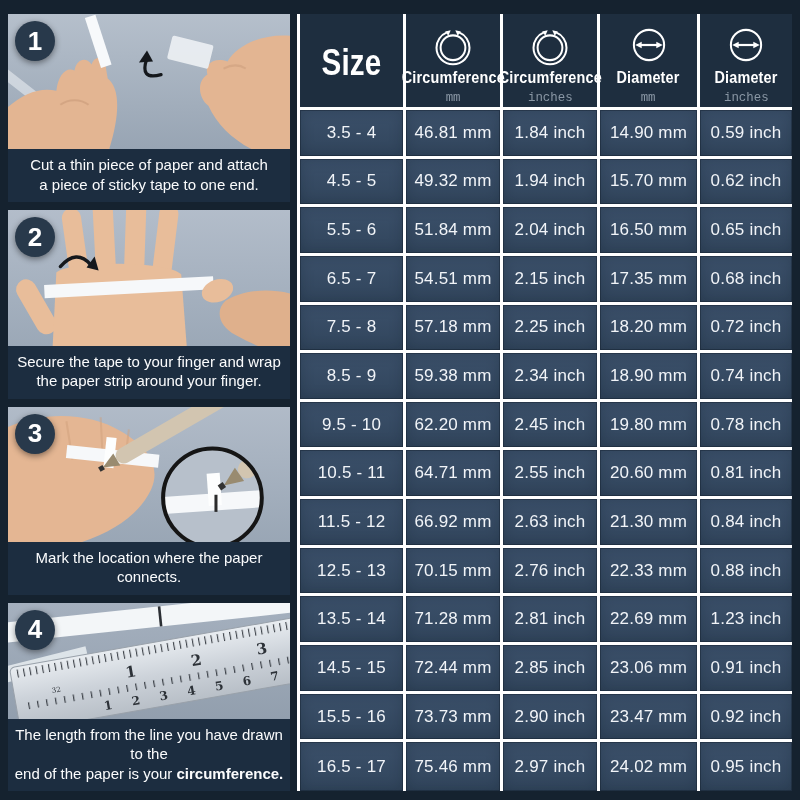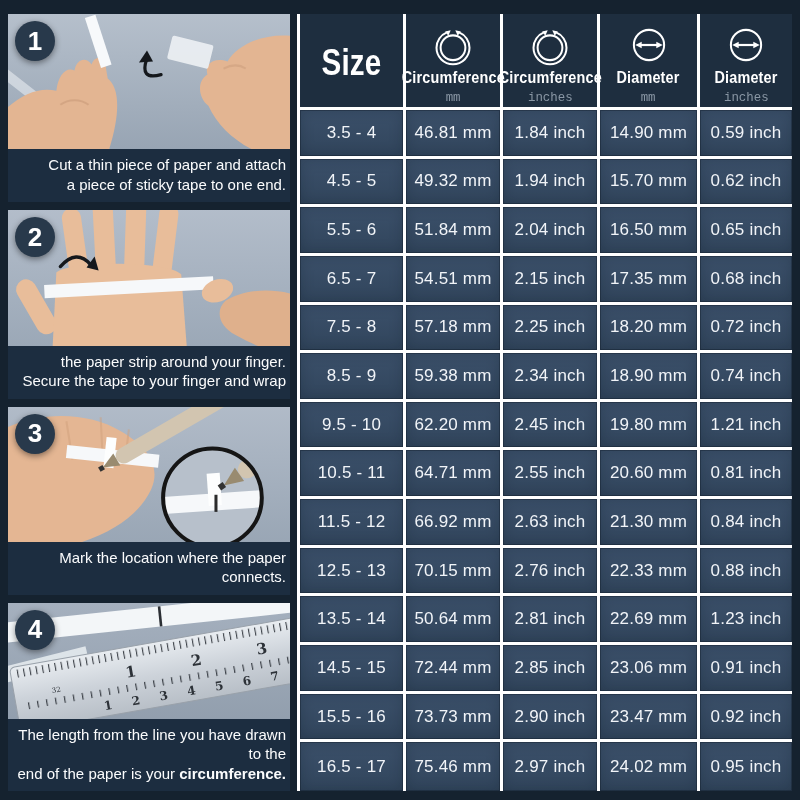--- a/index.html
+++ b/index.html
@@ -25,21 +25,21 @@
   .badge {
     position:absolute; top:7px; left:7px; z-index:2;
     width:40px; height:40px; border-radius:50%;
     background:#28394b; color:#fff;
     display:flex; align-items:center; justify-content:center;
     font-weight:700; font-size:26px;
     box-shadow:0 2px 6px rgba(0,0,0,.45);
   }
   .caption {
     background:#1c2d40; color:#fbfcfd;
-    text-align:right; font-size:15px; line-height:1.3;
+    text-align:center; font-size:15px; line-height:1.3;
     padding:6px 4px 8px;
   }
   .caption .cl { display:block; }
   .caption .cl:empty { display:none; }
   .caption .inline-line { display:inline; }
   .caption b { font-weight:700;margin-top:18px; }
 
   
   .tablewrap { flex:1 1 auto; }
   #grid {
@@ -147,22 +147,22 @@
             <rect x="36" y="78" width="168" height="13" fill="#f6f8fa"></rect>
           </g>
           <ellipse cx="208" cy="88" rx="16" ry="11" fill="#e8bd9a" transform="rotate(-20 208 88)"></ellipse>
           <g>
             <path d="M52,64 q16,-18 30,-2" stroke="#15181c" stroke-width="3.4" fill="none" stroke-linecap="round"></path>
             <polygon points="90,68 78,65 86,54" fill="#15181c"></polygon>
           </g>
         </svg>
       </div>
       <div class="caption">
+        <span class="cl">Secure the tape to your finger and wrap</span>
         <span class="cl">the paper strip around your finger.</span>
-        <span class="cl">Secure the tape to your finger and wrap</span>
       </div>
     </div>
 
     <div class="step">
       <div class="photo">
         <div class="badge">
           <span>3</span>
         </div>
         <svg class="illu" viewBox="0 0 280 150" preserveAspectRatio="xMidYMid slice">
           <defs>
@@ -345,38 +345,38 @@
         <div class="cell dcell lastcol">0.72 inch</div>
         <div class="cell dcell">8.5 - 9</div>
         <div class="cell dcell">59.38 mm</div>
         <div class="cell dcell">2.34 inch</div>
         <div class="cell dcell">18.90 mm</div>
         <div class="cell dcell lastcol">0.74 inch</div>
         <div class="cell dcell">9.5 - 10</div>
         <div class="cell dcell">62.20 mm</div>
         <div class="cell dcell">2.45 inch</div>
         <div class="cell dcell">19.80 mm</div>
-        <div class="cell dcell lastcol">1.21 inch</div>
+        <div class="cell dcell lastcol">0.78 inch</div>
         <div class="cell dcell">10.5 - 11</div>
         <div class="cell dcell">64.71 mm</div>
         <div class="cell dcell">2.55 inch</div>
         <div class="cell dcell">20.60 mm</div>
         <div class="cell dcell lastcol">0.81 inch</div>
         <div class="cell dcell">11.5 - 12</div>
         <div class="cell dcell">66.92 mm</div>
         <div class="cell dcell">2.63 inch</div>
         <div class="cell dcell">21.30 mm</div>
         <div class="cell dcell lastcol">0.84 inch</div>
         <div class="cell dcell">12.5 - 13</div>
         <div class="cell dcell">70.15 mm</div>
         <div class="cell dcell">2.76 inch</div>
         <div class="cell dcell">22.33 mm</div>
         <div class="cell dcell lastcol">0.88 inch</div>
         <div class="cell dcell">13.5 - 14</div>
-        <div class="cell dcell">50.64 mm</div>
+        <div class="cell dcell">71.28 mm</div>
         <div class="cell dcell">2.81 inch</div>
         <div class="cell dcell">22.69 mm</div>
         <div class="cell dcell lastcol">1.23 inch</div>
         <div class="cell dcell">14.5 - 15</div>
         <div class="cell dcell">72.44 mm</div>
         <div class="cell dcell">2.85 inch</div>
         <div class="cell dcell">23.06 mm</div>
         <div class="cell dcell lastcol">0.91 inch</div>
         <div class="cell dcell">15.5 - 16</div>
         <div class="cell dcell">73.73 mm</div>

